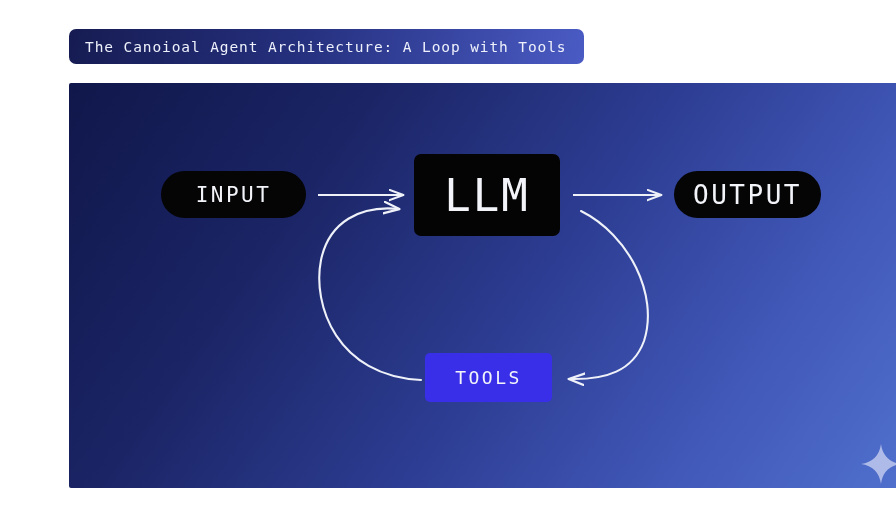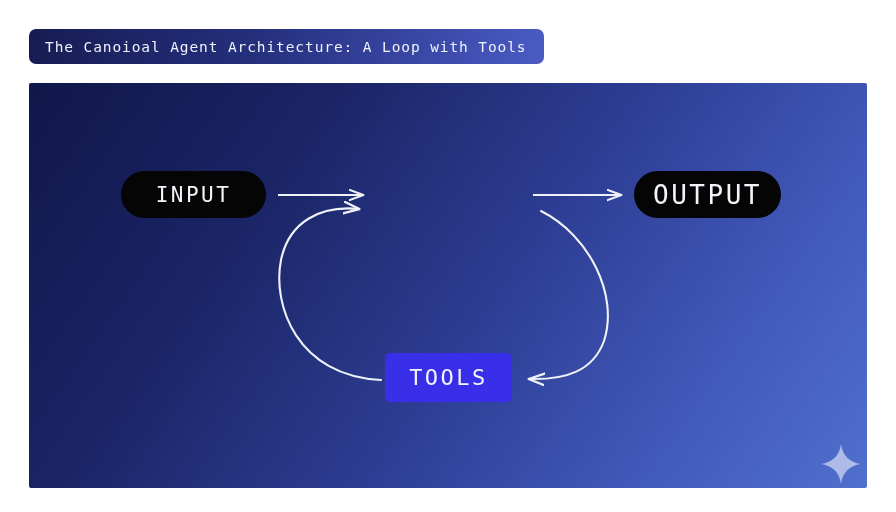--- a/index.html
+++ b/index.html
@@ -11,20 +11,21 @@
     width: 896px;
     height: 512px;
     overflow: hidden;
     font-family: "DejaVu Sans Mono", "Liberation Mono", monospace;
   }
 
   .stage {
     position: relative;
     width: 820px;
     height: 512px;
+    margin-left: 40px;
   }
 
   
   .title-bar {
     position: absolute;
     left: 29px;
     top: 29px;
     width: 515px;
     height: 35px;
     border-radius: 7px;
@@ -103,21 +104,21 @@
     letter-spacing: 2px;
   }
 
   .node-tools {
     left: 356px;
     top: 270px;
     width: 127px;
     height: 49px;
     border-radius: 5px;
     background: #3a2fe8;
-    font-size: 22px;
+    font-size: 18px;
     letter-spacing: 2.5px;
   }
 
   
   .edges {
     position: absolute;
     left: 0;
     top: 0;
     width: 838px;
     height: 405px;
@@ -156,20 +157,23 @@
 
       <path d="M 352,297 C 268,293 243,222 252,177 C 260,139 291,122 330,126" fill="none" stroke="#eef1f8" stroke-width="2.1" stroke-linecap="round" marker-end="url(#ah)"></path>
 
       <path d="M 512,128 C 560,152 590,212 575,258 C 564,288 537,297 500,296" fill="none" stroke="#eef1f8" stroke-width="2.1" stroke-linecap="round" marker-end="url(#ah)"></path>
     </svg>
 
     <div class="node node-input">
       <span>INPUT</span>
     </div>
 
+    <div class="node node-llm">
+      <span>LLM</span>
+    </div>
 
     <div class="node node-output">
       <span>OUTPUT</span>
     </div>
 
     <div class="node node-tools">
       <span>TOOLS</span>
     </div>
 
     <svg class="sparkle" viewBox="0 0 40 40">

